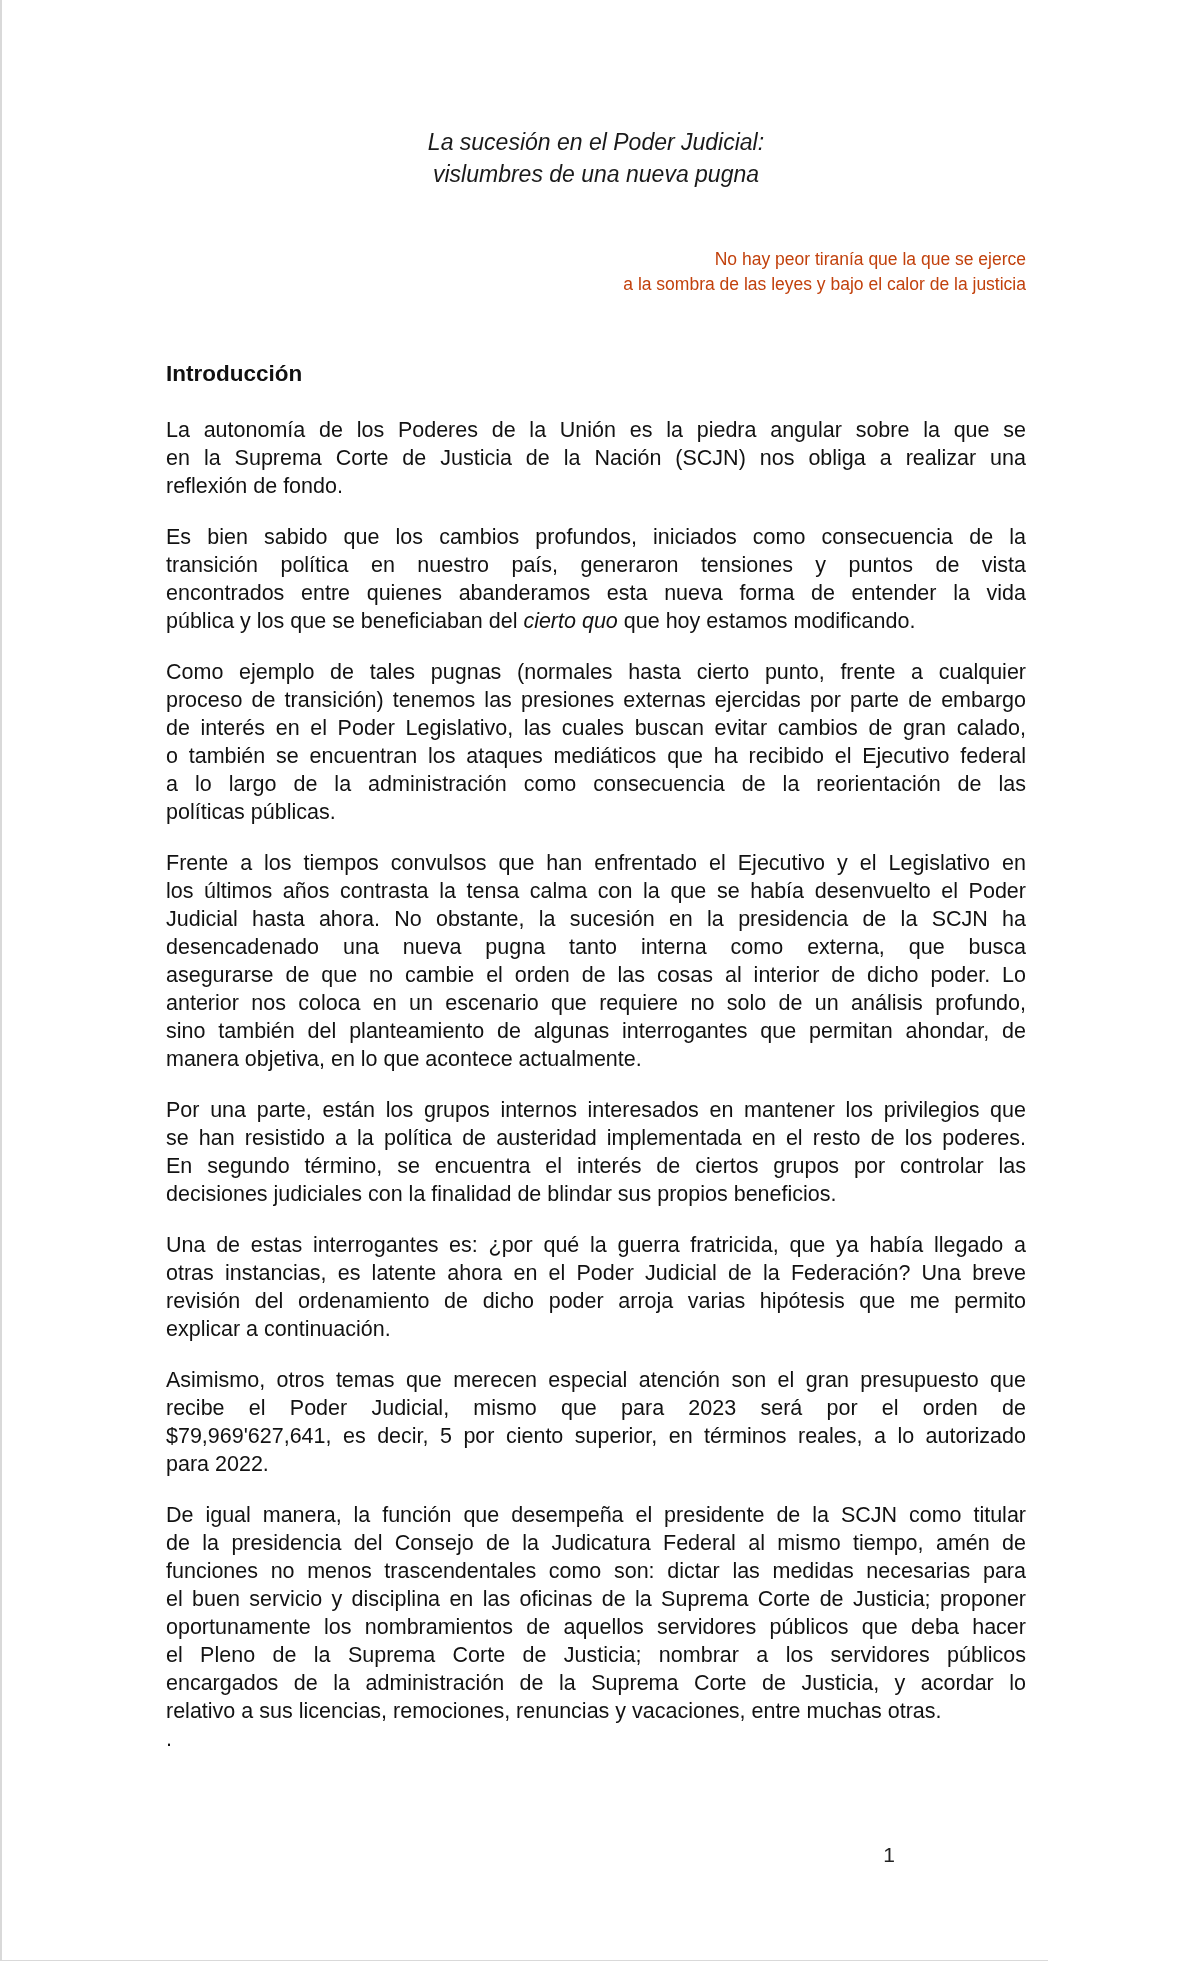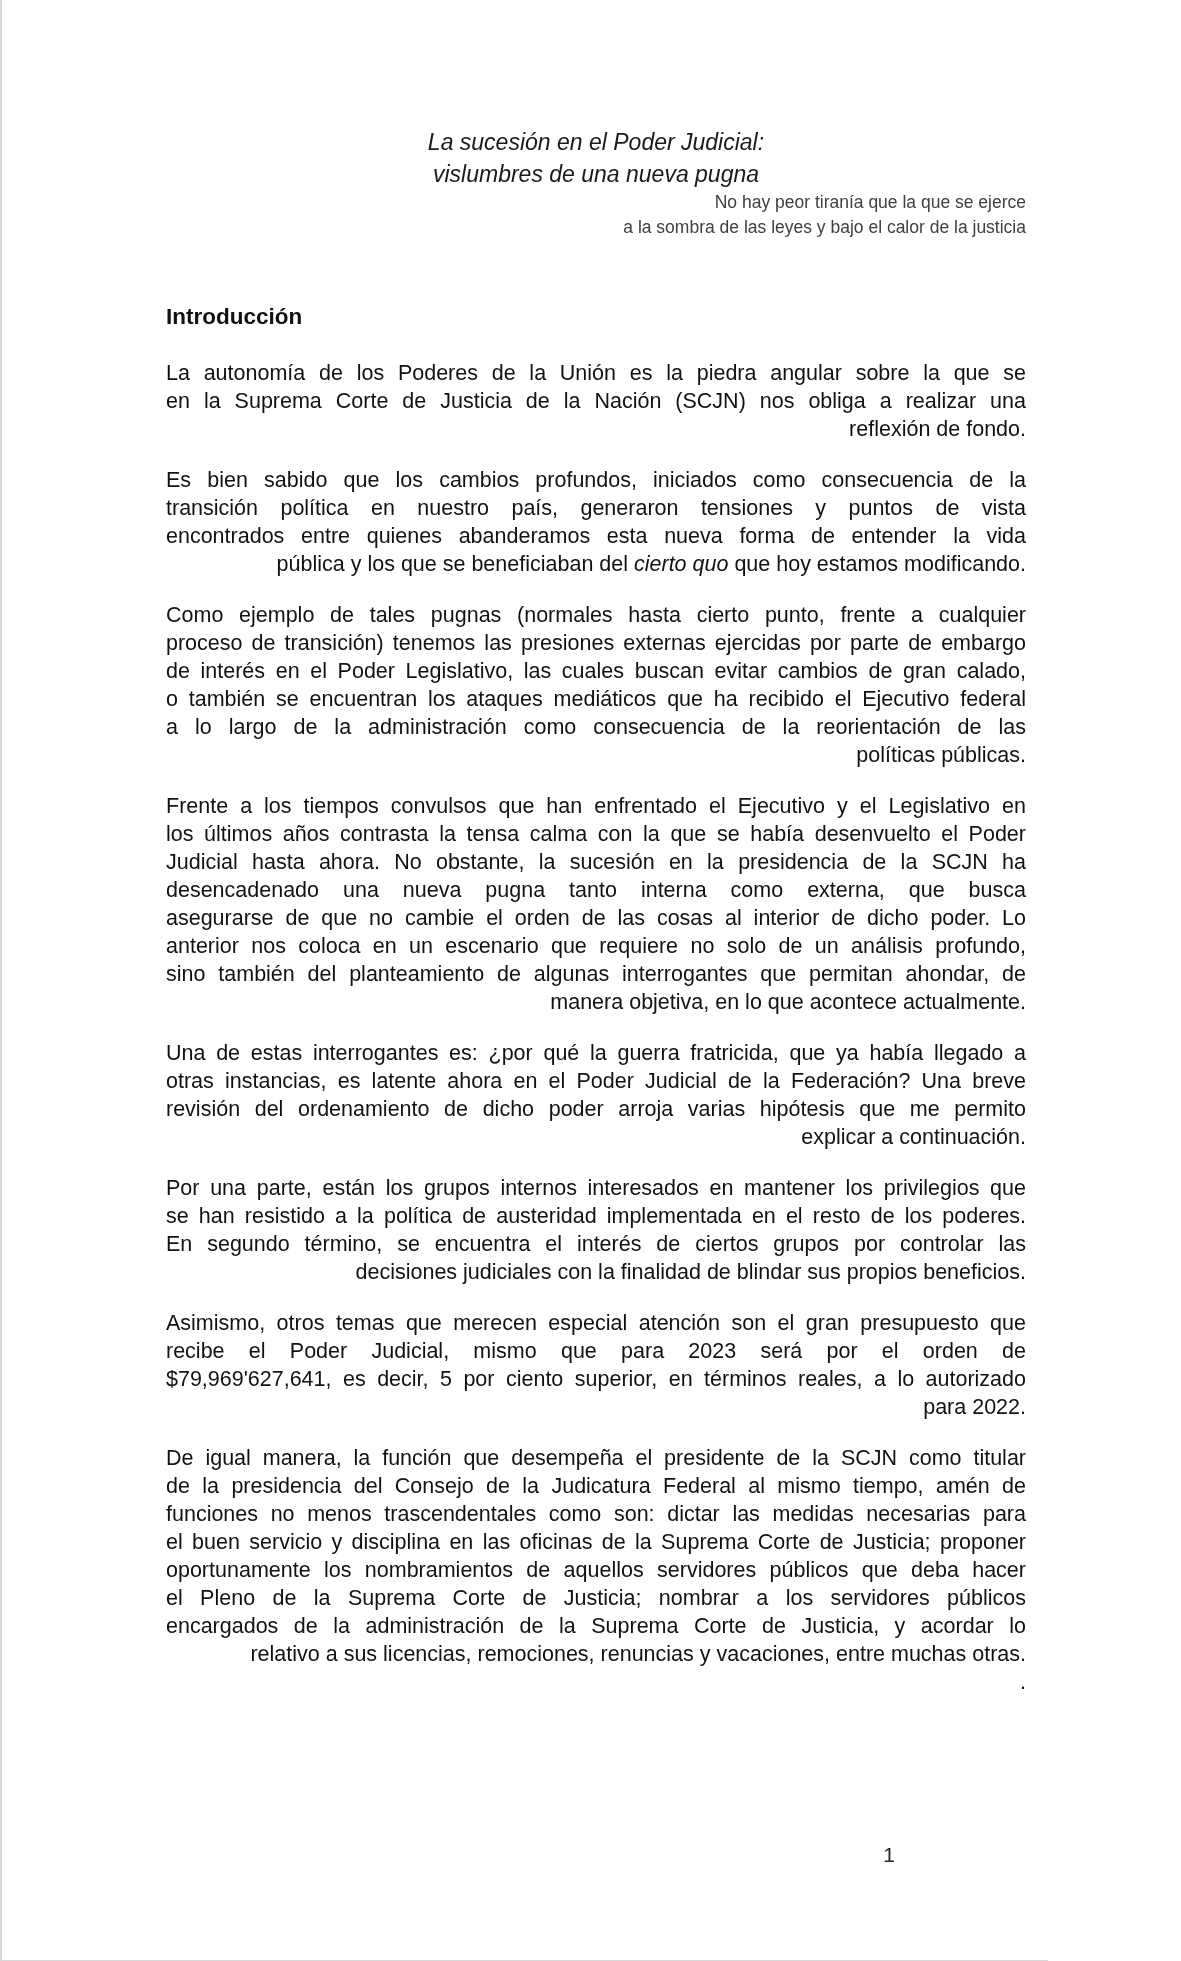--- a/index.html
+++ b/index.html
@@ -25,24 +25,25 @@
   }
   .doc-title {
     margin-top: 126px;
     font-size: 23px;
     line-height: 32px;
     font-style: italic;
     text-align: center;
     color: #1a1a1a;
   }
   .epigraph {
+    margin-top: 57px;
     font-size: 17.5px;
     line-height: 25px;
     text-align: right;
-    color: #404040;
+    color: #c2410c;
   }
   .section-heading {
     margin-top: 63px;
     font-size: 22.5px;
     line-height: 28px;
     font-weight: bold;
     color: #111;
   }
   .paragraphs {
     margin-top: 28px;
@@ -55,21 +56,21 @@
   }
   .pline {
     font-size: 21.5px;
     line-height: 28px;
     white-space: normal;
     text-align: justify;
     text-align-last: justify;
     color: #121212;
   }
   .pline.last {
-    text-align: right;
+    text-align: left;
     text-align-last: auto;
   }
   .page-number {
     position: absolute;
     top: 1843px;
     right: 153px;
     font-size: 21px;
     color: #222;
   }
 </style>
@@ -115,30 +116,30 @@
           <div class="pline">Frente a los tiempos convulsos que han enfrentado el Ejecutivo y el Legislativo en</div>
           <div class="pline">los últimos años contrasta la tensa calma con la que se había desenvuelto el Poder</div>
           <div class="pline">Judicial hasta ahora. No obstante, la sucesión en la presidencia de la SCJN ha</div>
           <div class="pline">desencadenado una nueva pugna tanto interna como externa, que busca</div>
           <div class="pline">asegurarse de que no cambie el orden de las cosas al interior de dicho poder. Lo</div>
           <div class="pline">anterior nos coloca en un escenario que requiere no solo de un análisis profundo,</div>
           <div class="pline">sino también del planteamiento de algunas interrogantes que permitan ahondar, de</div>
           <div class="pline last">manera objetiva, en lo que acontece actualmente.</div>
         </div>
         <div class="para">
+          <div class="pline">Por una parte, están los grupos internos interesados en mantener los privilegios que</div>
+          <div class="pline">se han resistido a la política de austeridad implementada en el resto de los poderes.</div>
+          <div class="pline">En segundo término, se encuentra el interés de ciertos grupos por controlar las</div>
+          <div class="pline last">decisiones judiciales con la finalidad de blindar sus propios beneficios.</div>
+        </div>
+        <div class="para">
           <div class="pline">Una de estas interrogantes es: ¿por qué la guerra fratricida, que ya había llegado a</div>
           <div class="pline">otras instancias, es latente ahora en el Poder Judicial de la Federación? Una breve</div>
           <div class="pline">revisión del ordenamiento de dicho poder arroja varias hipótesis que me permito</div>
           <div class="pline last">explicar a continuación.</div>
-        </div>
-        <div class="para">
-          <div class="pline">Por una parte, están los grupos internos interesados en mantener los privilegios que</div>
-          <div class="pline">se han resistido a la política de austeridad implementada en el resto de los poderes.</div>
-          <div class="pline">En segundo término, se encuentra el interés de ciertos grupos por controlar las</div>
-          <div class="pline last">decisiones judiciales con la finalidad de blindar sus propios beneficios.</div>
         </div>
         <div class="para">
           <div class="pline">Asimismo, otros temas que merecen especial atención son el gran presupuesto que</div>
           <div class="pline">recibe el Poder Judicial, mismo que para 2023 será por el orden de</div>
           <div class="pline">$79,969'627,641, es decir, 5 por ciento superior, en términos reales, a lo autorizado</div>
           <div class="pline last">para 2022.</div>
         </div>
         <div class="para">
           <div class="pline">De igual manera, la función que desempeña el presidente de la SCJN como titular</div>
           <div class="pline">de la presidencia del Consejo de la Judicatura Federal al mismo tiempo, amén de</div>

